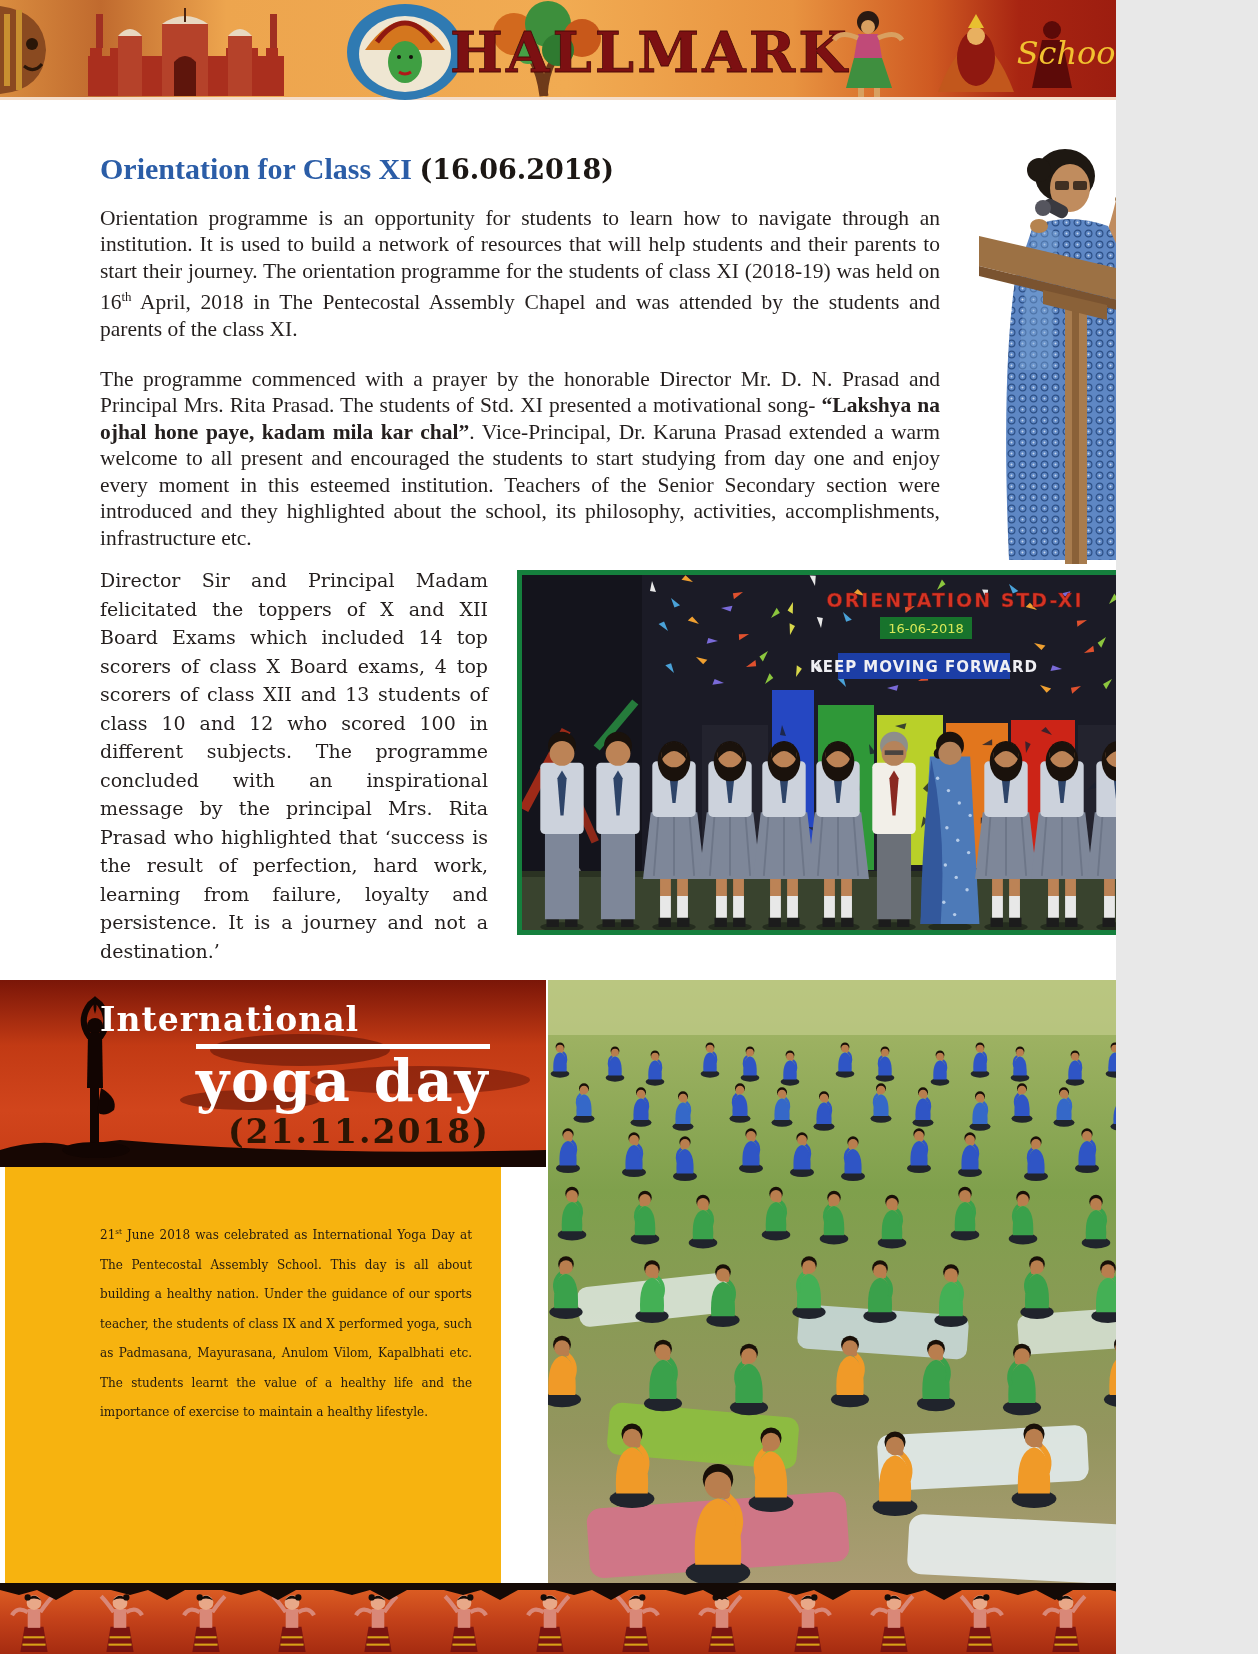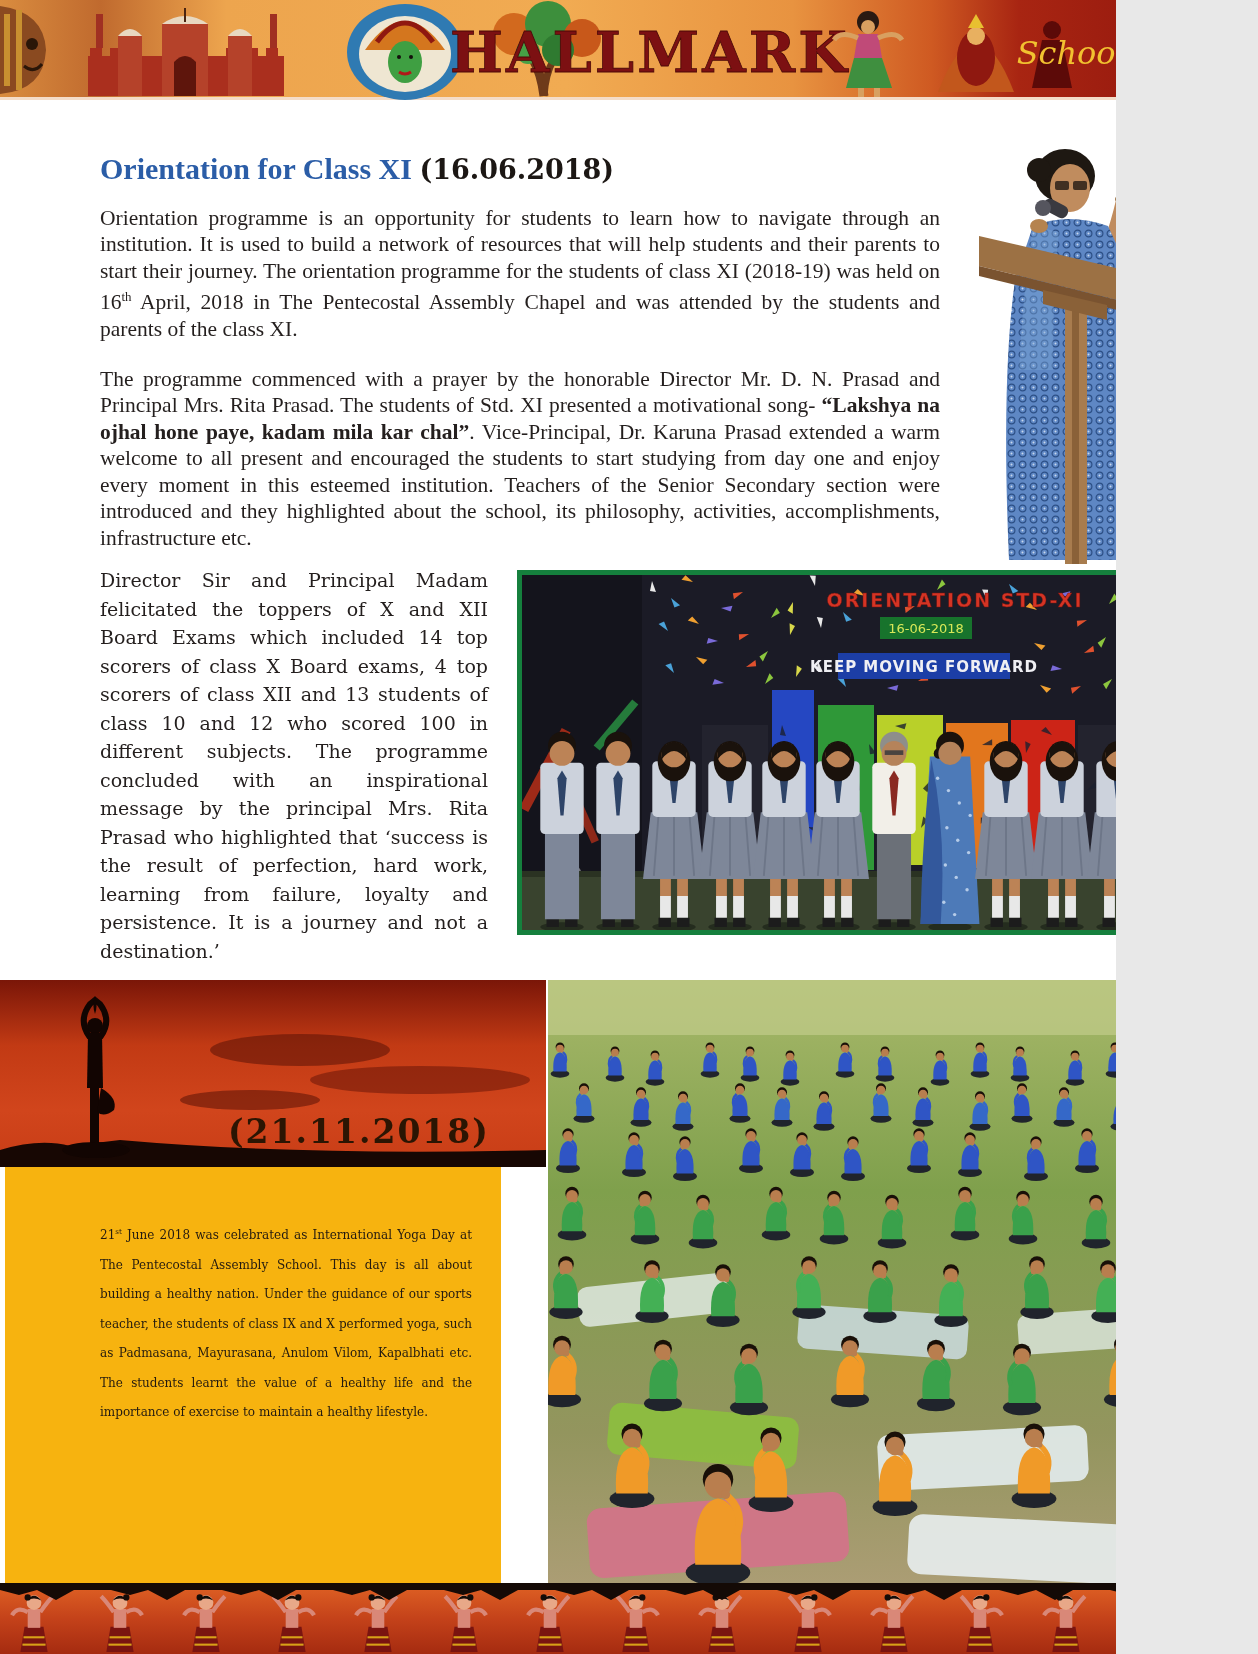--- a/index.html
+++ b/index.html
@@ -488,20 +488,22 @@
         <circle cx="95" cy="46" r="8"></circle>
         <path d="M88,54 Q95,50 102,54 L103,108 L87,108 Z"></path>
         <path d="M89,56 Q78,40 90,24 L95,20 L100,24 Q112,40 101,56 Z" fill="none" stroke="#120502" stroke-width="6"></path>
         <path d="M95,16 Q92,26 95,34 Q98,26 95,16 Z"></path>
         <rect x="90" y="106" width="9" height="62"></rect>
         <path d="M101,108 Q118,118 114,130 Q104,138 97,132 Z"></path>
         <ellipse cx="96" cy="170" rx="34" ry="8"></ellipse>
       </g>
     </svg>
   </div>
+  <div id="yoga-kicker" class="abs">International</div>
+  <div id="yoga-title" class="abs">yoga day</div>
   <div id="yoga-date" class="abs">(21.11.2018)</div>
 
   <div id="yellow-box" class="abs"></div>
   <p id="yellow-text" class="abs"><span>21</span><sup>st</sup><span> June 2018 was celebrated as International Yoga Day at The Pentecostal Assembly School. This day is all about building a healthy nation. Under the guidance of our sports teacher, the students of class IX and X performed yoga, such as Padmasana, Mayurasana, Anulom Vilom, Kapalbhati etc. The students learnt the value of a healthy life and the importance of exercise to maintain a healthy lifestyle.</span></p>
 
   <div id="yoga-photo" class="abs">
     <svg viewBox="0 0 710 603" width="710" height="603">
       <defs>
         <linearGradient id="grass" x1="0" y1="0" x2="0" y2="1">
           <stop offset="0" stop-color="#a8b86a"></stop>

